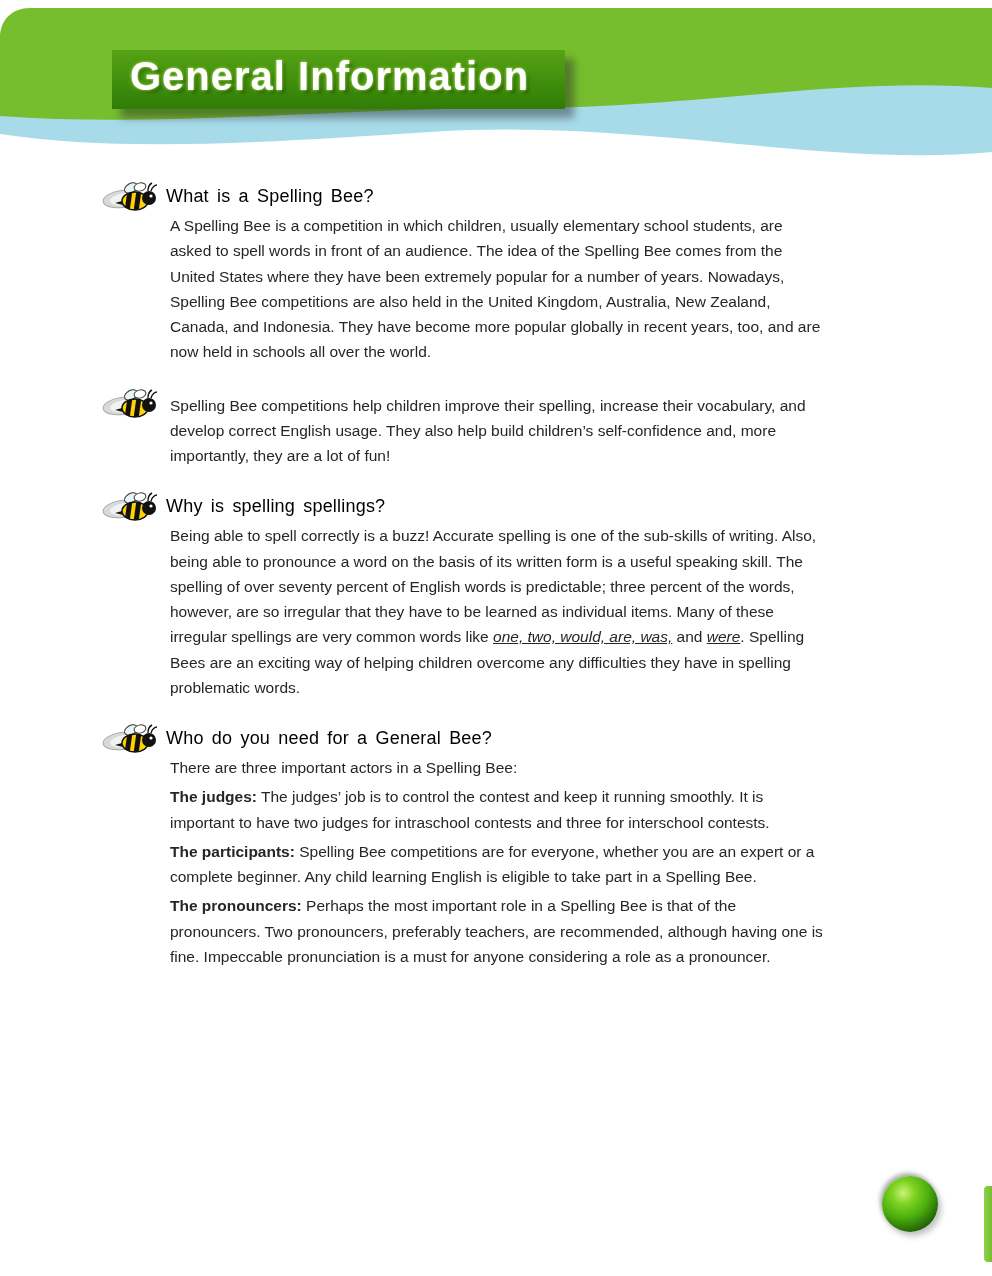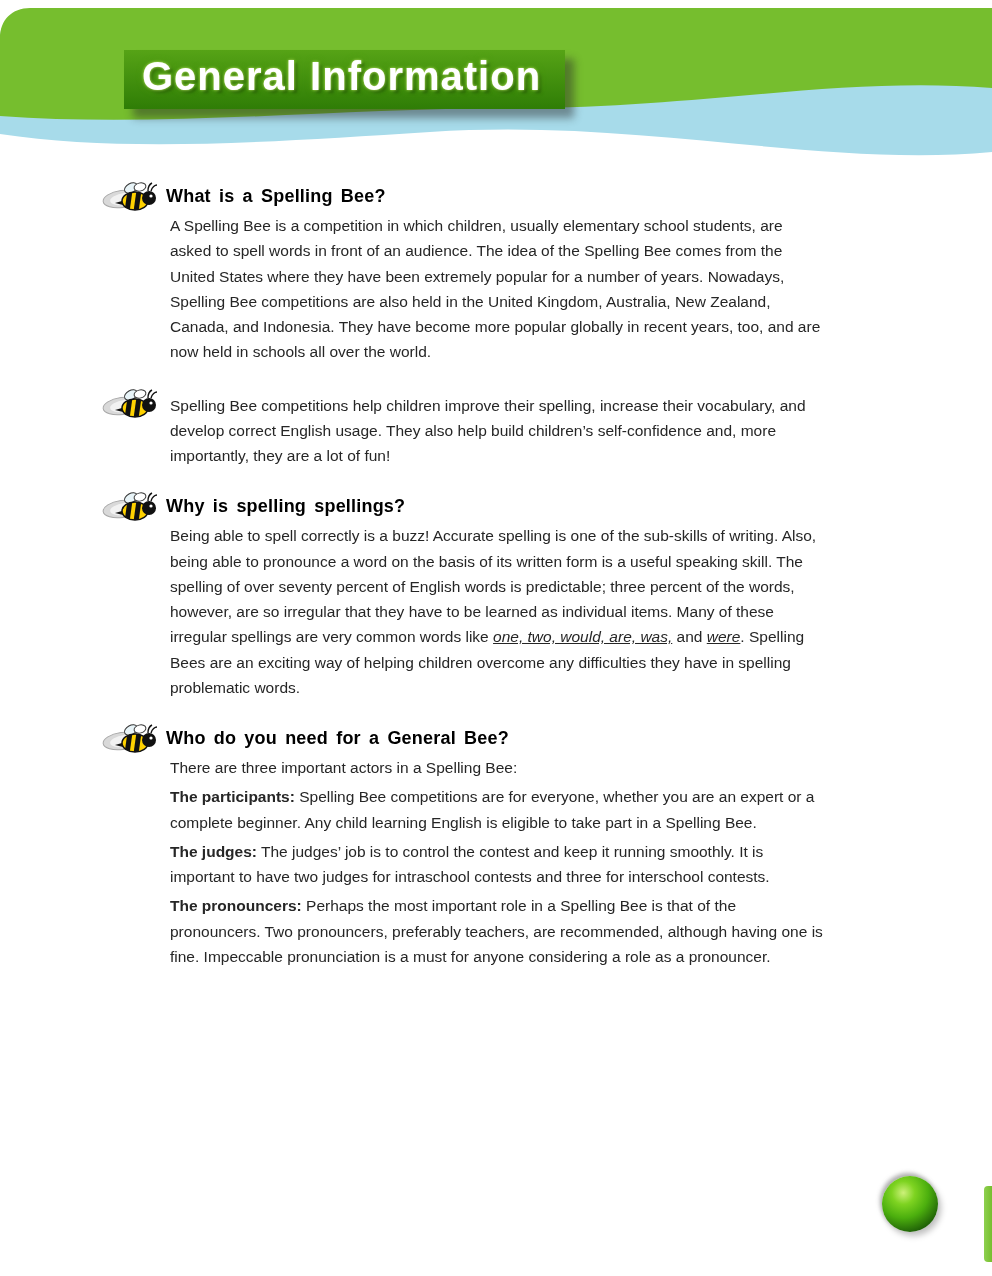--- a/index.html
+++ b/index.html
@@ -14,38 +14,38 @@
   html,body{margin:0;padding:0;}
   body{
     width:992px;height:1276px;overflow:hidden;background:#fff;
     font-family:"Liberation Sans", sans-serif;color:var(--text-color);
     position:relative;
   }
   
   .header{position:relative;width:992px;height:170px;}
   .header svg{position:absolute;top:0;left:0;}
   .title-box{
-    position:absolute;left:124px;top:50px;display:inline-block;
+    position:absolute;left:112px;top:50px;display:inline-block;
     background:linear-gradient(180deg,var(--title-box-top),var(--title-box-bottom));
-    padding:4px 24px 10px 18px;
+    padding:4px 36px 10px 18px;
     box-shadow:9px 9px 8px rgba(40,40,40,0.45);
   }
   .title-box h1{
     margin:0;font-size:40px;font-weight:700;letter-spacing:1px;color:#fff;
     text-shadow:0 0 3px #bfe86a,0 0 7px #4f9a10,3px 3px 3px rgba(20,60,0,0.55);
     white-space:nowrap;
   }
   
   main{margin:16px 160px 0 166px;}
   section.section{position:relative;margin:0 0 28px 0;}
   section.section .bee{
     position:absolute;left:-64px;top:-8px;width:58px;height:40px;
   }
   h2.sec-heading{
-    margin:0 0 6px 0;font-size:18px;font-weight:700;color:#000;
+    margin:0 0 6px 0;font-size:18px;font-weight:400;color:#000;
     word-spacing:3px;letter-spacing:0.2px;
   }
   p.sec-par{margin:4px;font-size:15.5px;line-height:1.63;}
   .b{font-weight:700;}
   .i{font-style:italic;text-decoration:underline;}
   
   .sphere{
     position:absolute;right:54px;bottom:44px;width:56px;height:56px;border-radius:50%;
     background:radial-gradient(circle at 38% 30%, #cdf17a 0%, #7ed321 22%, #4caf0e 48%, #1e5e07 78%, #222 100%);
     box-shadow:-2px -3px 4px rgba(110,110,110,0.55), 3px 4px 6px rgba(0,0,0,0.25);
@@ -157,22 +157,22 @@
             <rect x="24" y="11" width="5" height="24" fill="#111" transform="rotate(8 26.5 23)"></rect>
             <rect x="33" y="11" width="5" height="24" fill="#111" transform="rotate(8 35.5 23)"></rect>
           </g>
           <circle cx="47" cy="20" r="7" fill="#111"></circle>
           <circle cx="49" cy="18" r="1.6" fill="#fff"></circle>
           <path d="M49,13 C50,9 53,7 55,7" stroke="#111" stroke-width="1.4" fill="none"></path>
           <path d="M46,13 C46,9 48,6 50,5" stroke="#111" stroke-width="1.4" fill="none"></path>
         </svg>
         <h2 class="sec-heading">Who do you need for a General Bee?</h2>
         <p class="sec-par"><span>There are three important actors in a Spelling Bee:</span></p>
+        <p class="sec-par"><span class="b">The judges:</span><span> The judges’ job is to control the contest and keep it running smoothly. It is important to have two judges for intraschool contests and three for interschool contests.</span></p>
         <p class="sec-par"><span class="b">The participants:</span><span> Spelling Bee competitions are for everyone, whether you are an expert or a complete beginner. Any child learning English is eligible to take part in a Spelling Bee.</span></p>
-        <p class="sec-par"><span class="b">The judges:</span><span> The judges’ job is to control the contest and keep it running smoothly. It is important to have two judges for intraschool contests and three for interschool contests.</span></p>
         <p class="sec-par"><span class="b">The pronouncers:</span><span> Perhaps the most important role in a Spelling Bee is that of the pronouncers. Two pronouncers, preferably teachers, are recommended, although having one is fine. Impeccable pronunciation is a must for anyone considering a role as a pronouncer.</span></p>
       </section>
     </main>
 
   <div class="sphere"></div>
   <div class="edge-strip"></div>
 
 </div>
 
 </body></html>

